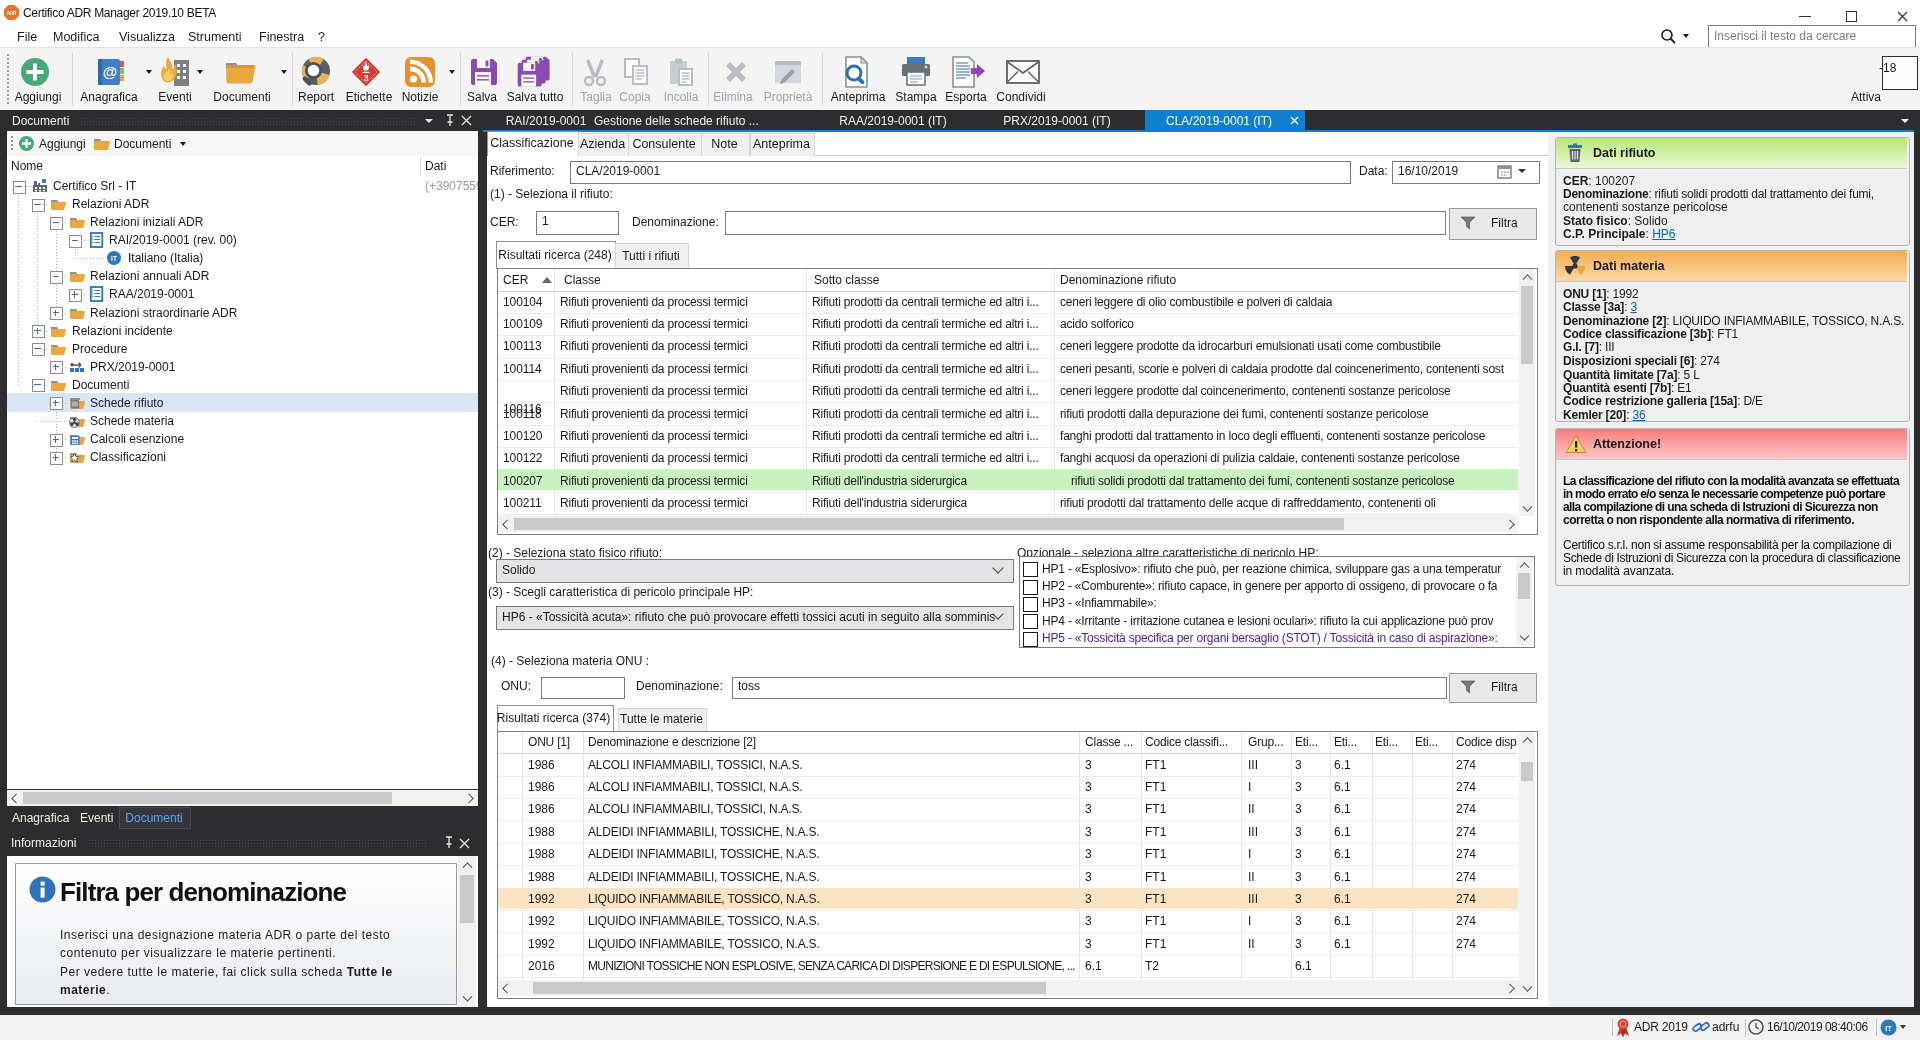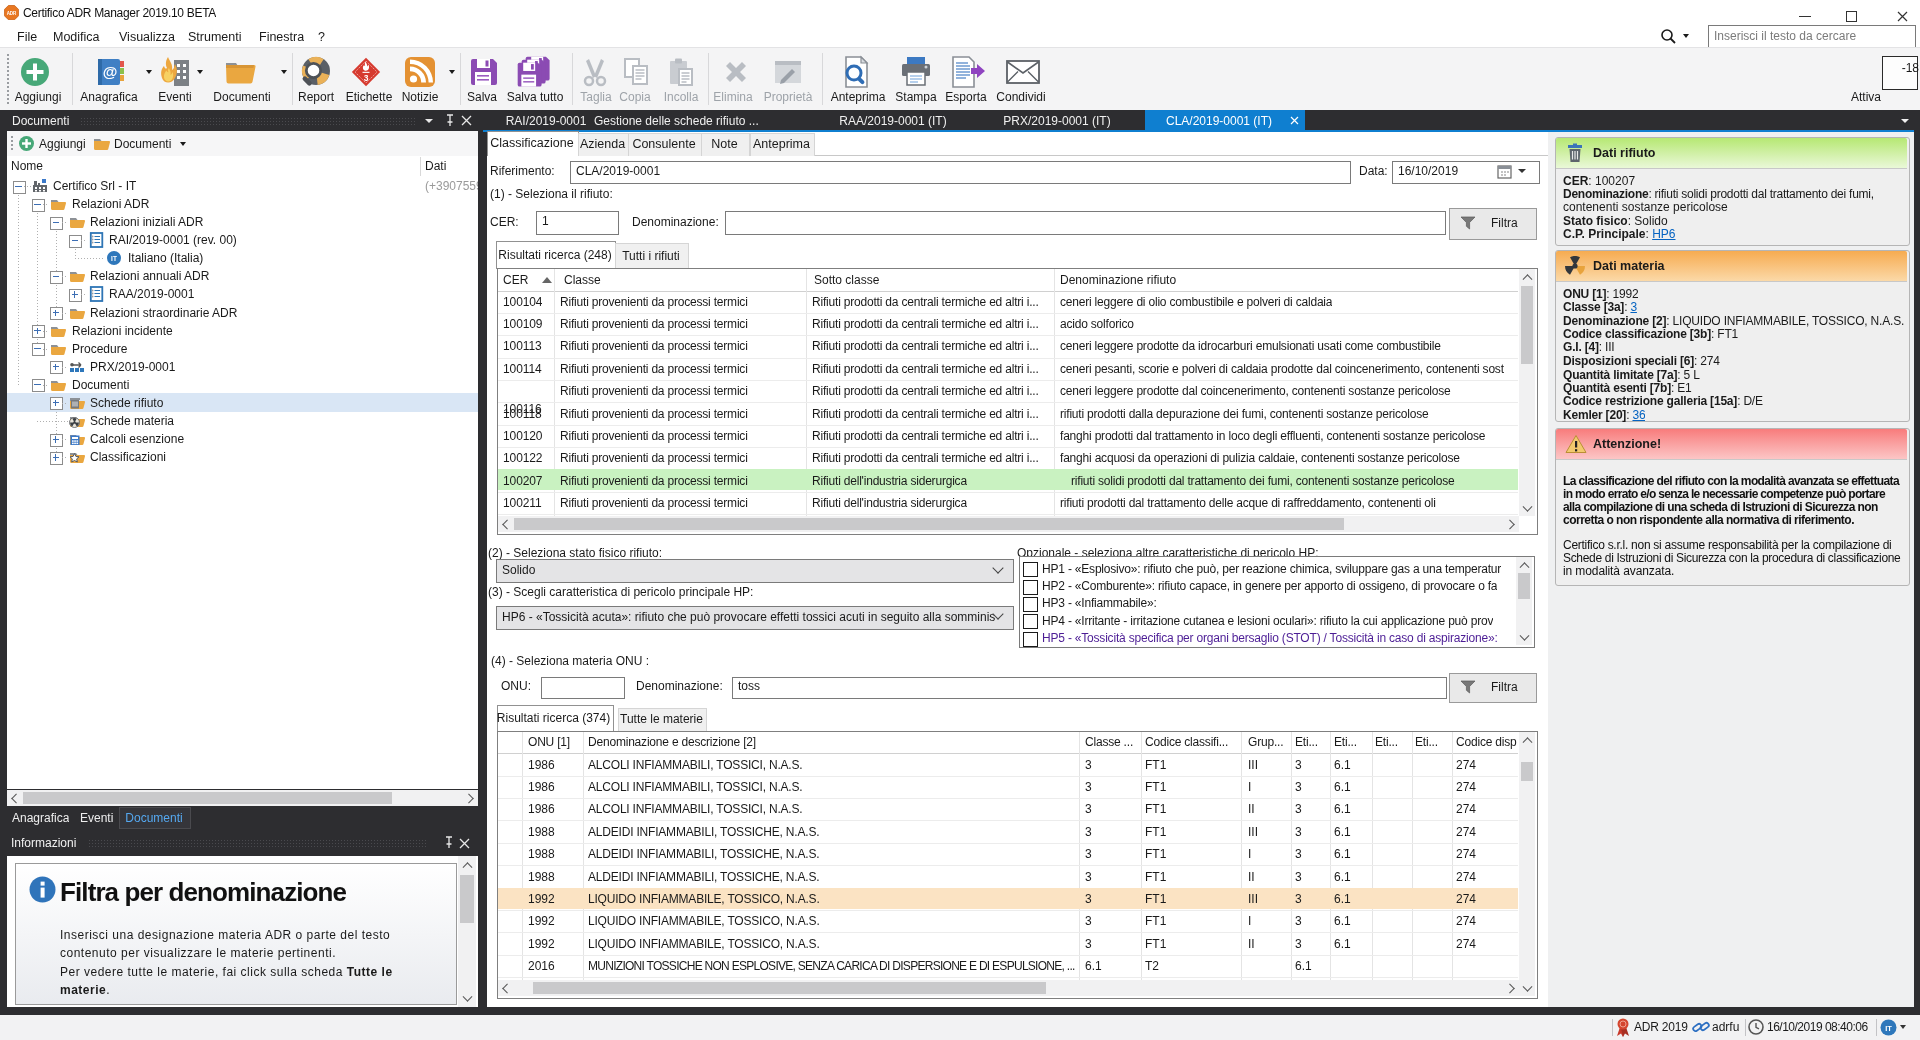--- a/index.html
+++ b/index.html
@@ -188,21 +188,21 @@
 <div class="a t" style="left:536px;top:88px;width:120px;height:18px;line-height:18px;text-align:center;font-size:12px;color:#9ea3a9;font-weight:400;">Taglia</div>
 <div class="a t" style="left:575px;top:88px;width:120px;height:18px;line-height:18px;text-align:center;font-size:12px;color:#9ea3a9;font-weight:400;">Copia</div>
 <div class="a t" style="left:621px;top:88px;width:120px;height:18px;line-height:18px;text-align:center;font-size:12px;color:#9ea3a9;font-weight:400;">Incolla</div>
 <div class="a t" style="left:673px;top:88px;width:120px;height:18px;line-height:18px;text-align:center;font-size:12px;color:#9ea3a9;font-weight:400;">Elimina</div>
 <div class="a t" style="left:728px;top:88px;width:120px;height:18px;line-height:18px;text-align:center;font-size:12px;color:#9ea3a9;font-weight:400;">Proprietà</div>
 <div class="a t" style="left:798px;top:88px;width:120px;height:18px;line-height:18px;text-align:center;font-size:12px;color:#1a1a1a;font-weight:400;">Anteprima</div>
 <div class="a t" style="left:856px;top:88px;width:120px;height:18px;line-height:18px;text-align:center;font-size:12px;color:#1a1a1a;font-weight:400;">Stampa</div>
 <div class="a t" style="left:906px;top:88px;width:120px;height:18px;line-height:18px;text-align:center;font-size:12px;color:#1a1a1a;font-weight:400;">Esporta</div>
 <div class="a t" style="left:961px;top:88px;width:120px;height:18px;line-height:18px;text-align:center;font-size:12px;color:#1a1a1a;font-weight:400;">Condividi</div>
 <div class="a" style="left:1882px;top:56px;width:34px;height:32px;border:1px solid #2a2a2a;background:#fdfdfd;"></div>
-<div class="a t" style="left:1879px;top:59px;width:40px;height:18px;line-height:18px;text-align:right;font-size:12px;color:#1a1a1a;font-weight:400;">-18</div>
+<div class="a t" style="left:1879px;top:59px;width:40px;height:18px;line-height:18px;text-align:left;font-size:12px;color:#1a1a1a;font-weight:400;">-18</div>
 <div class="a t" style="left:1826px;top:88px;width:80px;height:18px;line-height:18px;text-align:center;font-size:12px;color:#1a1a1a;font-weight:400;">Attiva</div>
 <div class="a" style="left:0px;top:110px;width:1920px;height:897px;background:#2d2d30;"></div>
 <div class="a t" style="left:12px;top:112px;height:18px;line-height:18px;font-size:12px;color:#f1f1f1;font-weight:400;">Documenti</div>
 <div class="a" style="left:80px;top:117px;width:335px;height:8px;background-image:radial-gradient(#4a4a4e 0.8px,transparent 0.8px);background-size:3px 3px;"></div>
 <div class="a" style="left:425px;top:119px;width:0;height:0;border-left:4.0px solid transparent;border-right:4.0px solid transparent;border-top:4px solid #e8e8e8;"></div>
 <svg class="a" style="left:444px;top:114px;" width="12" height="13" viewBox="0 0 12 13">
     <path d="M6 1 v7 M3 1 h6 M3.5 8 h5 M6 8 v4" stroke="#e8e8e8" stroke-width="1.3" fill="none"></path>
   </svg>
 <svg class="a" style="left:461px;top:115px;" width="11" height="11" viewBox="0 0 11 11">
     <path d="M1 1 L10 10 M10 1 L1 10" stroke="#e8e8e8" stroke-width="1.3"></path>
@@ -729,21 +729,21 @@
     <path d="M10 10 L5 1.34 A10 10 0 0 1 15 1.34 Z" fill="#33373c"></path>
     <path d="M10 10 L20 10 A10 10 0 0 1 15 18.66 Z" fill="#e8a33c"></path>
     <path d="M10 10 L5 18.66 A10 10 0 0 1 0 10 Z" fill="#33373c"></path>
     <circle cx="10" cy="10" r="2.6" fill="#33373c"></circle>
   </svg>
 <div class="a t" style="left:1593px;top:257px;height:18.5px;line-height:18.5px;font-size:12.5px;color:#1a1a1a;font-weight:700;">Dati materia</div>
 <div class="a t" style="left:1563px;top:285px;height:18px;line-height:18px;font-size:12px;color:#1a1a1a;font-weight:400;letter-spacing:-0.2px;"><b>ONU [1]</b>: 1992</div>
 <div class="a t" style="left:1563px;top:298px;height:18px;line-height:18px;font-size:12px;color:#1a1a1a;font-weight:400;letter-spacing:-0.2px;"><b>Classe [3a]</b>: <span style="color:#0563c1;text-decoration:underline;">3</span></div>
 <div class="a t" style="left:1563px;top:312px;height:18px;line-height:18px;font-size:12px;color:#1a1a1a;font-weight:400;letter-spacing:-0.2px;"><b>Denominazione [2]</b>: LIQUIDO INFIAMMABILE, TOSSICO, N.A.S.</div>
 <div class="a t" style="left:1563px;top:325px;height:18px;line-height:18px;font-size:12px;color:#1a1a1a;font-weight:400;letter-spacing:-0.2px;"><b>Codice classificazione [3b]</b>: FT1</div>
-<div class="a t" style="left:1563px;top:338px;height:18px;line-height:18px;font-size:12px;color:#1a1a1a;font-weight:400;letter-spacing:-0.2px;"><b>G.I. [4]</b>: III</div>
+<div class="a t" style="left:1563px;top:338px;height:18px;line-height:18px;font-size:12px;color:#1a1a1a;font-weight:400;letter-spacing:-0.2px;"><b>G.I. [7]</b>: III</div>
 <div class="a t" style="left:1563px;top:352px;height:18px;line-height:18px;font-size:12px;color:#1a1a1a;font-weight:400;letter-spacing:-0.2px;"><b>Disposizioni speciali [6]</b>: 274</div>
 <div class="a t" style="left:1563px;top:366px;height:18px;line-height:18px;font-size:12px;color:#1a1a1a;font-weight:400;letter-spacing:-0.2px;"><b>Quantità limitate [7a]</b>: 5 L</div>
 <div class="a t" style="left:1563px;top:379px;height:18px;line-height:18px;font-size:12px;color:#1a1a1a;font-weight:400;letter-spacing:-0.2px;"><b>Quantità esenti [7b]</b>: E1</div>
 <div class="a t" style="left:1563px;top:392px;height:18px;line-height:18px;font-size:12px;color:#1a1a1a;font-weight:400;letter-spacing:-0.2px;"><b>Codice restrizione galleria [15a]</b>: D/E</div>
 <div class="a t" style="left:1563px;top:406px;height:18px;line-height:18px;font-size:12px;color:#1a1a1a;font-weight:400;letter-spacing:-0.2px;"><b>Kemler [20]</b>: <span style="color:#0563c1;text-decoration:underline;">36</span></div>
 <div class="a" style="left:1555px;top:428px;width:353px;height:156px;border:1px solid #b5b5b5;border-radius:3px;background:#efefef;"></div>
 <div class="a" style="left:1556px;top:429px;width:351px;height:30px;background:linear-gradient(#f87c7c,#fcc6c6);border-bottom:1px solid #c8c8c8;border-radius:2px 2px 0 0;"></div>
 <svg class="a" style="left:1565px;top:434px;" width="22" height="20" viewBox="0 0 22 20">
     <path d="M11 1.5 L21 18.5 H1 Z" fill="#f3c96e" stroke="#b98f35" stroke-width="1"></path>
     <rect x="10" y="7" width="2.2" height="6.5" fill="#222"></rect>

